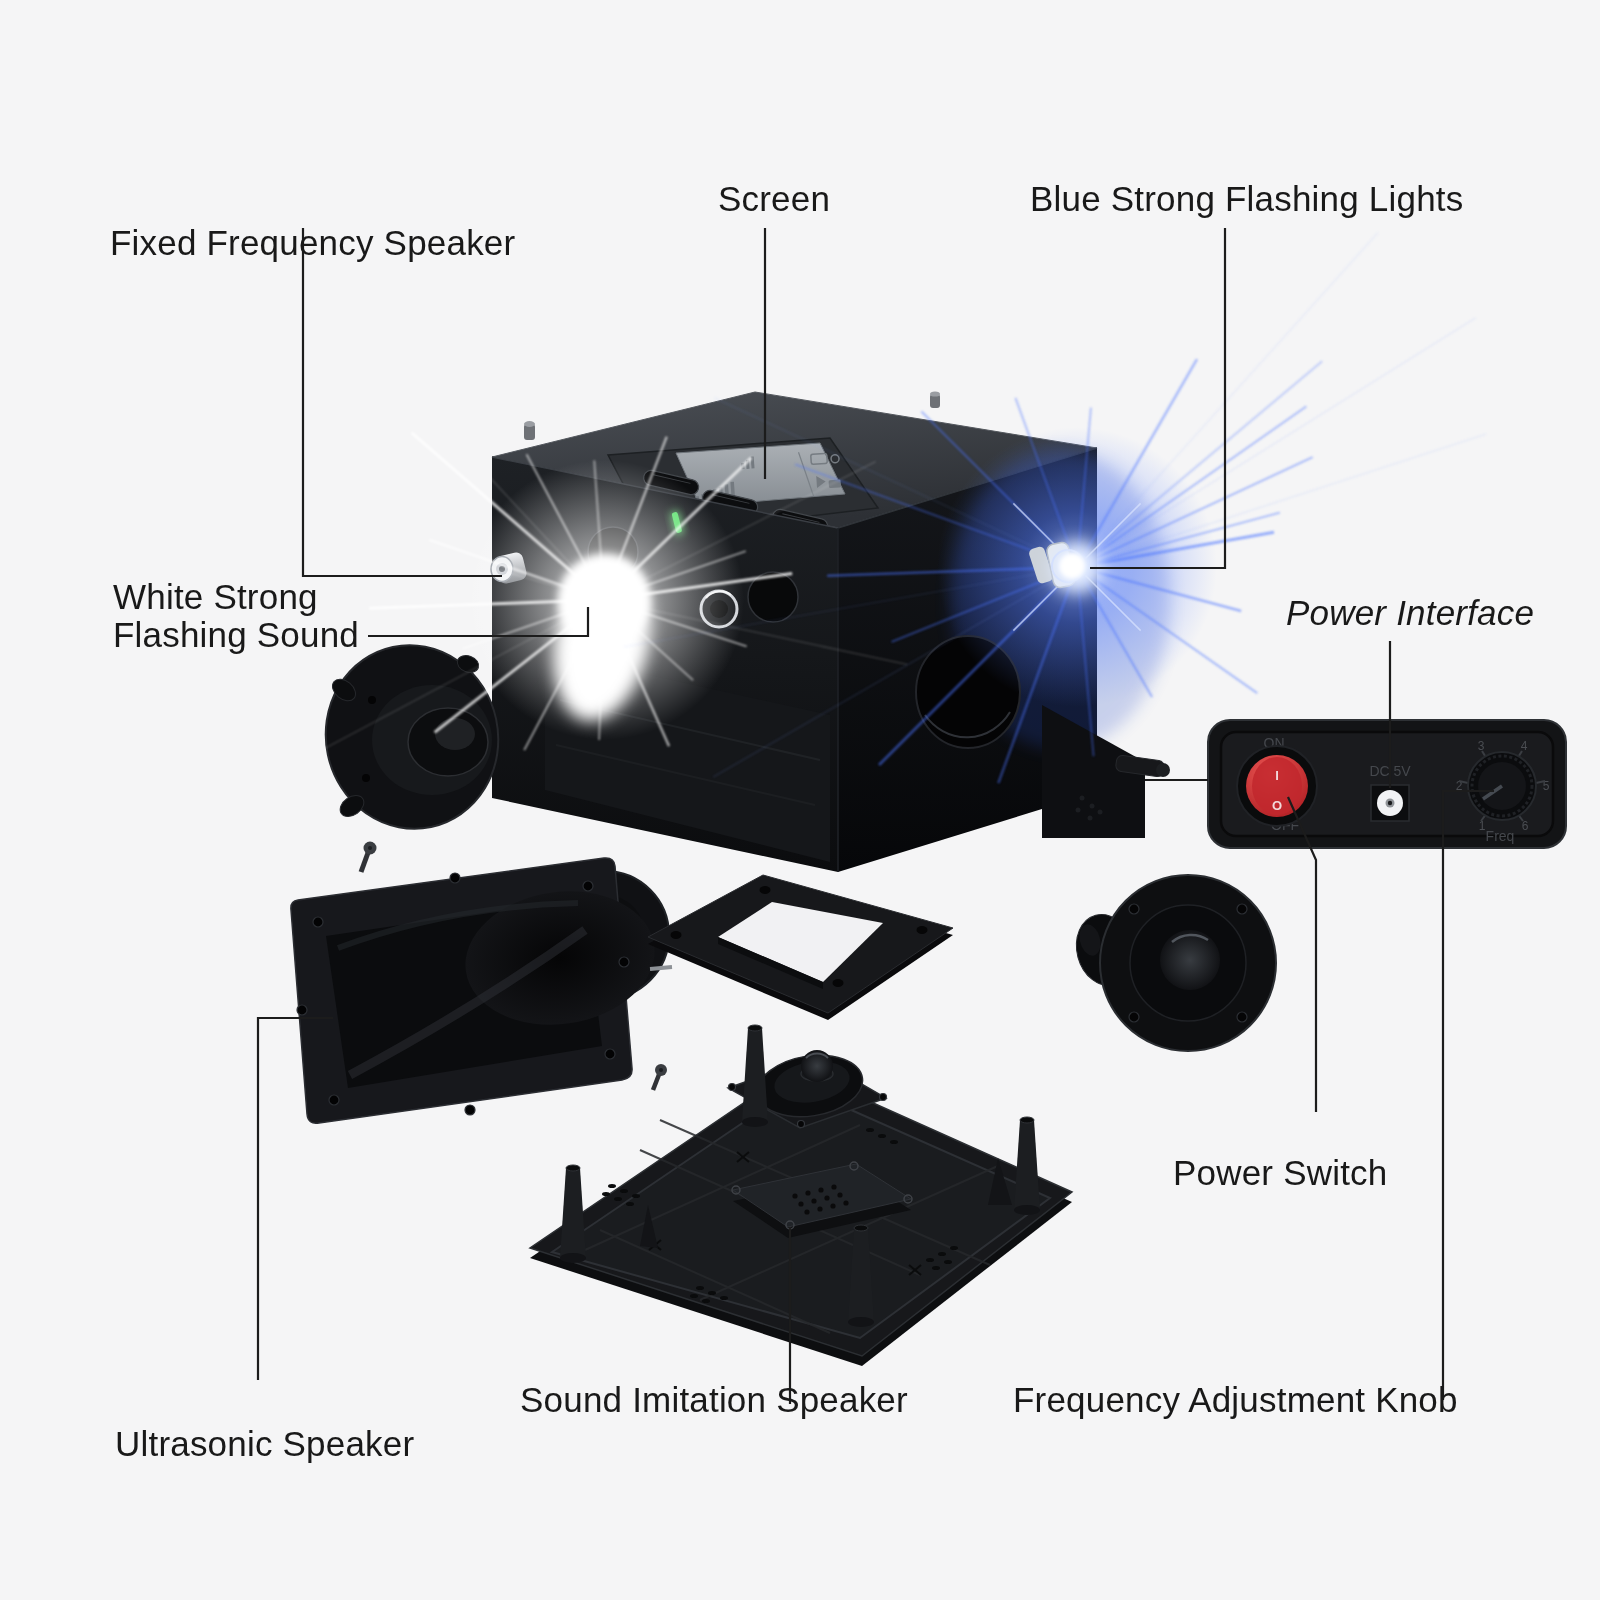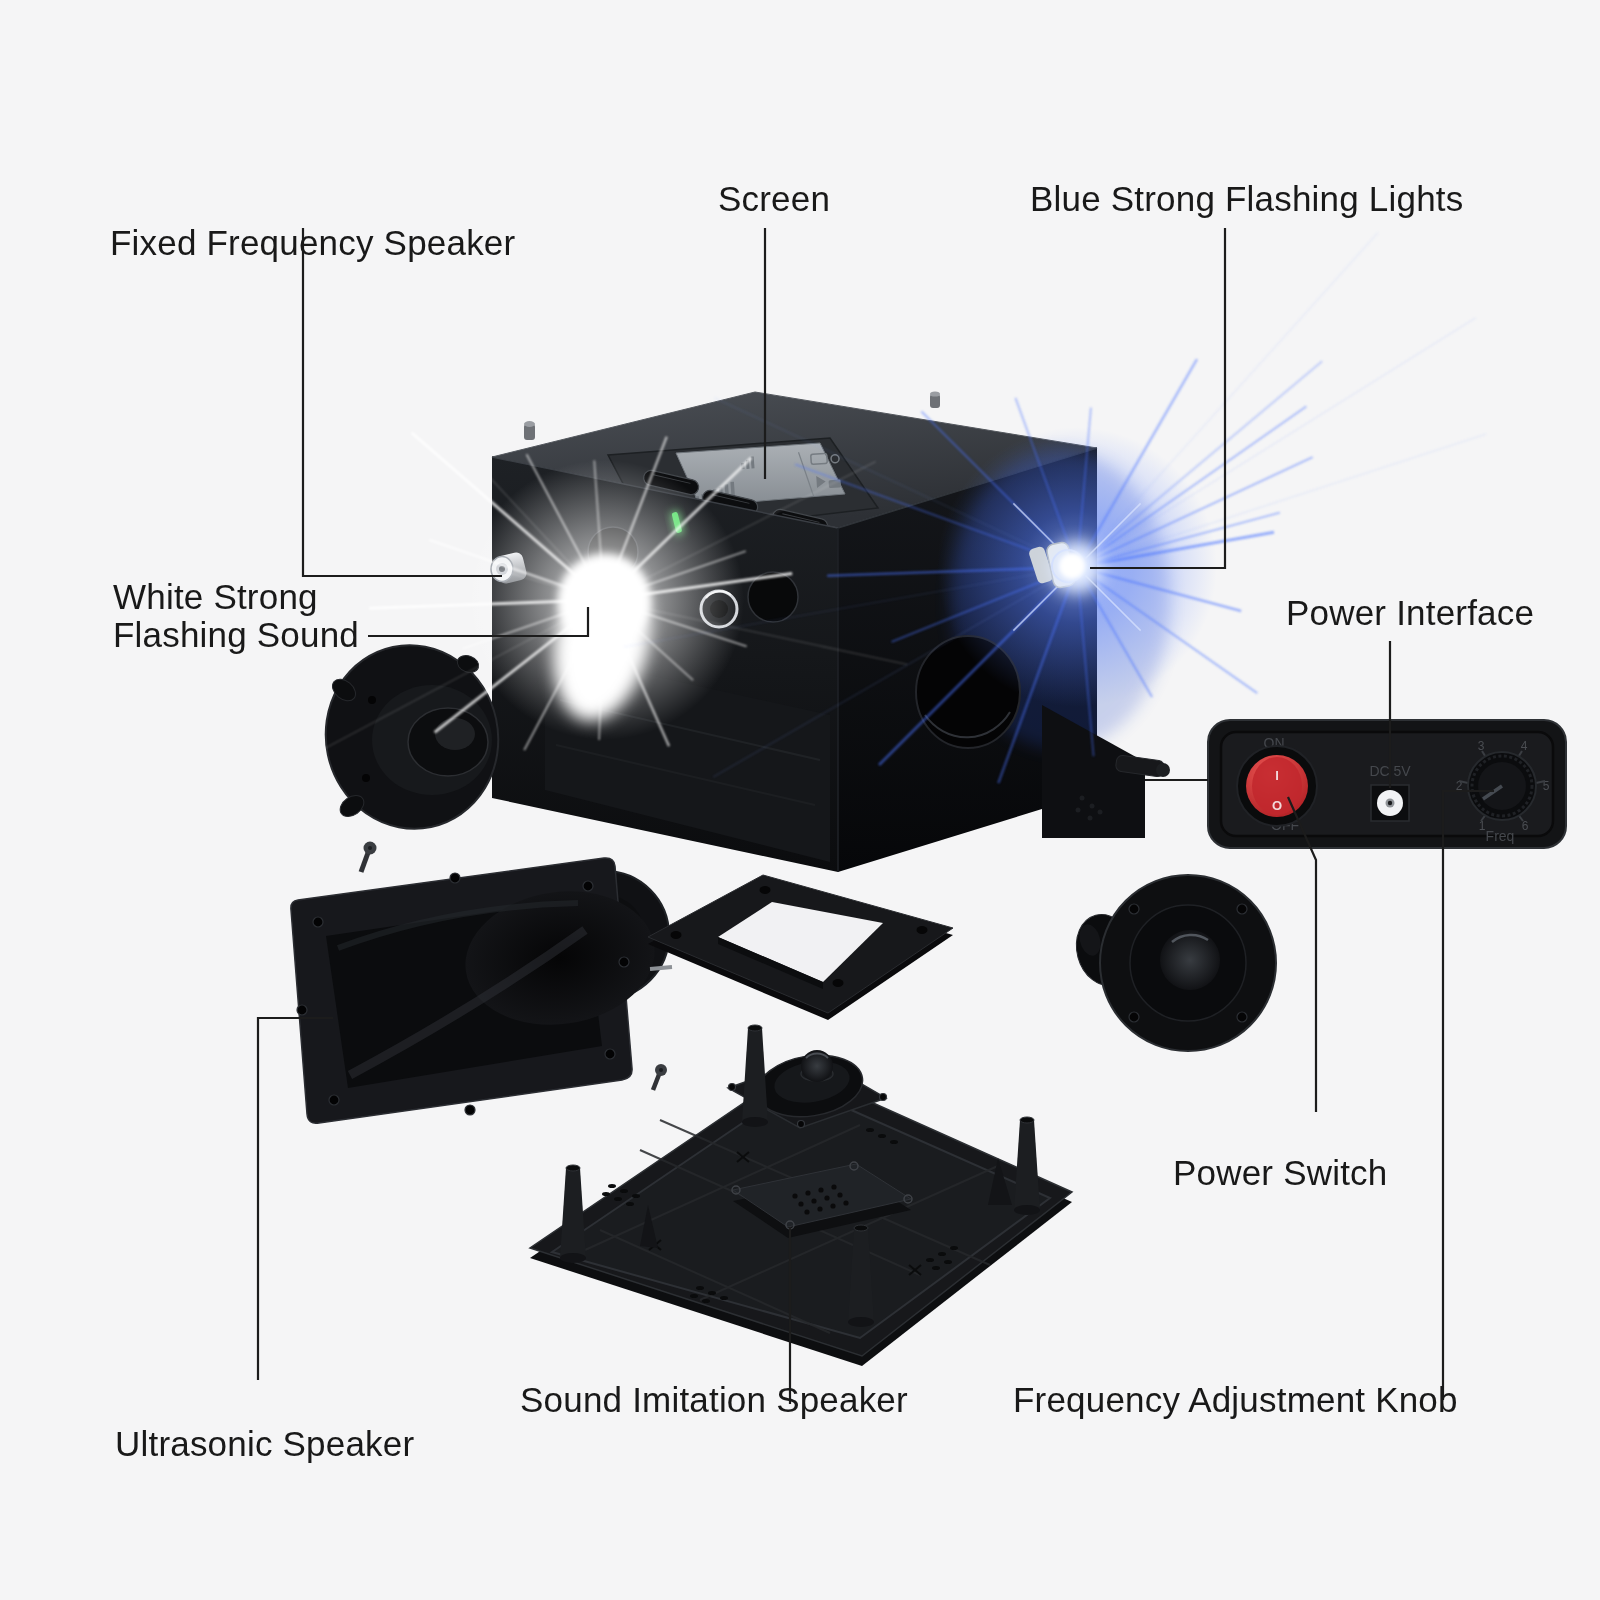--- a/index.html
+++ b/index.html
@@ -5,21 +5,21 @@
   html,body{margin:0;padding:0;background:#f5f5f6;}
   body{width:1600px;height:1600px;overflow:hidden;}
   .stage{position:relative;width:1600px;height:1600px;font-family:"Liberation Sans",sans-serif;}
   svg.scene{position:absolute;left:0;top:0;}
   svg text{font-family:"Liberation Sans",sans-serif;}
   .label{position:absolute;font-size:35px;font-weight:400;color:#191919;letter-spacing:.2px;white-space:nowrap;line-height:38px;}
   .lbl-fixed{left:110px;top:180px;margin-top:44px;}
   .lbl-screen{left:718px;top:180px;}
   .lbl-blue{left:1030px;top:180px;}
   .lbl-white{left:113px;top:578px;}
-  .lbl-powerint{left:1286px;top:594px;}
+  .lbl-powerint{left:1286px;top:594px;font-style:italic;}
   .lbl-powersw{left:1173px;top:1154px;}
   .lbl-ultra{left:115px;top:1381px;margin-top:44px;}
   .lbl-sound{left:520px;top:1381px;}
   .lbl-freq{left:1013px;top:1381px;}
   .panel-txt{fill:#45484d;font-size:14px;}
   .knob-num{fill:#4a4d52;font-size:12px;}
   .switch-sym{fill:#f2d9da;font-size:13px;font-weight:bold;}
 </style>
 </head>
 <body>

